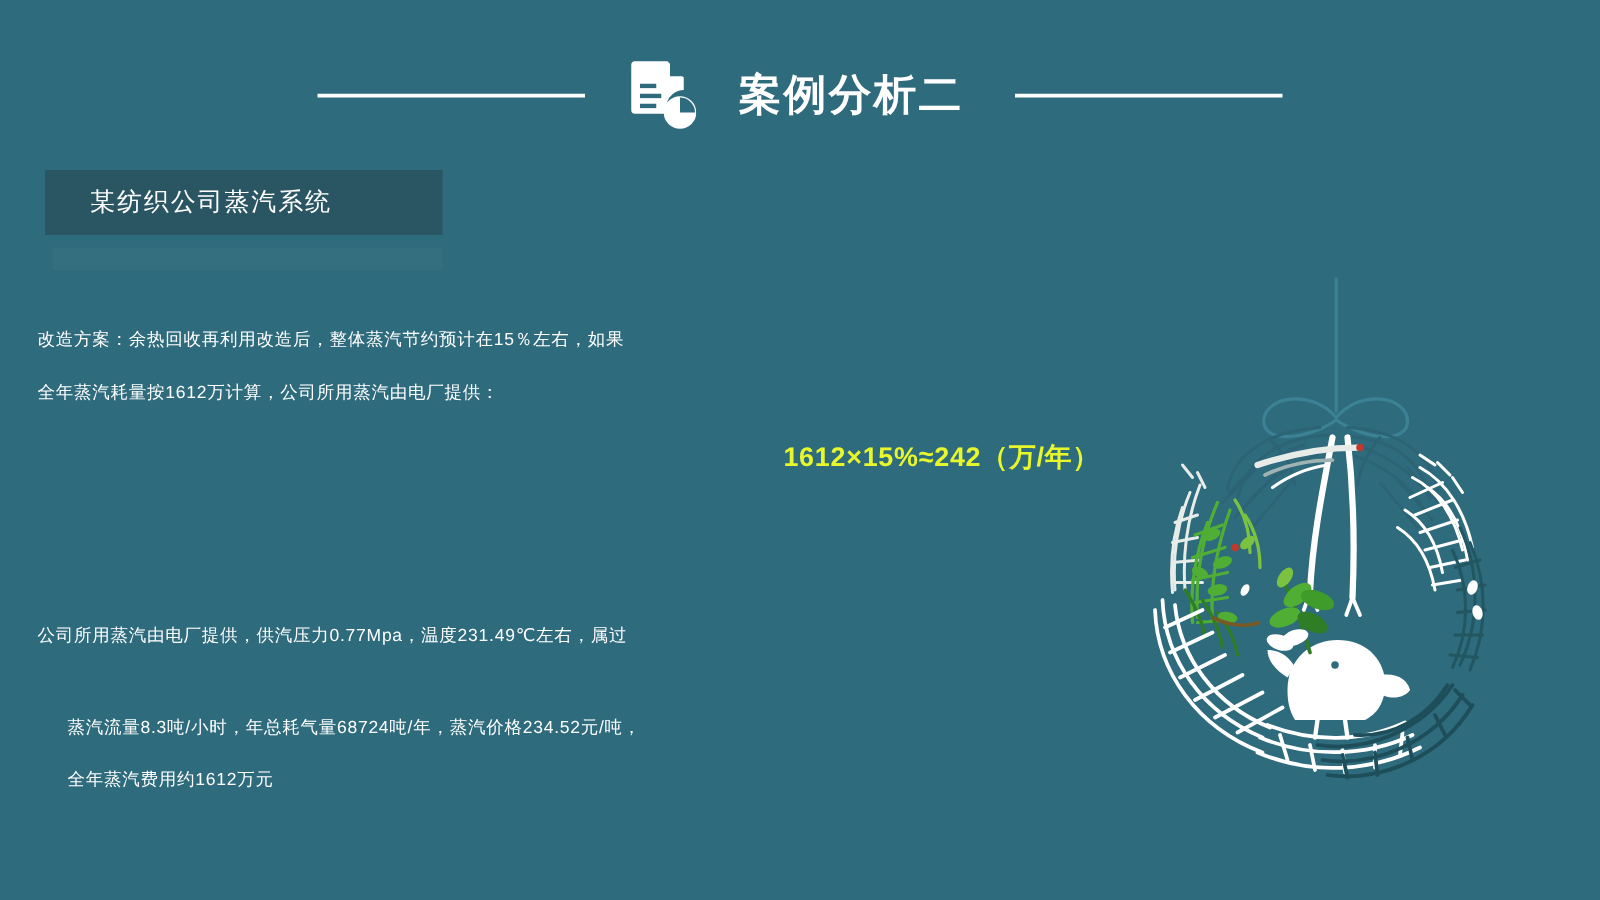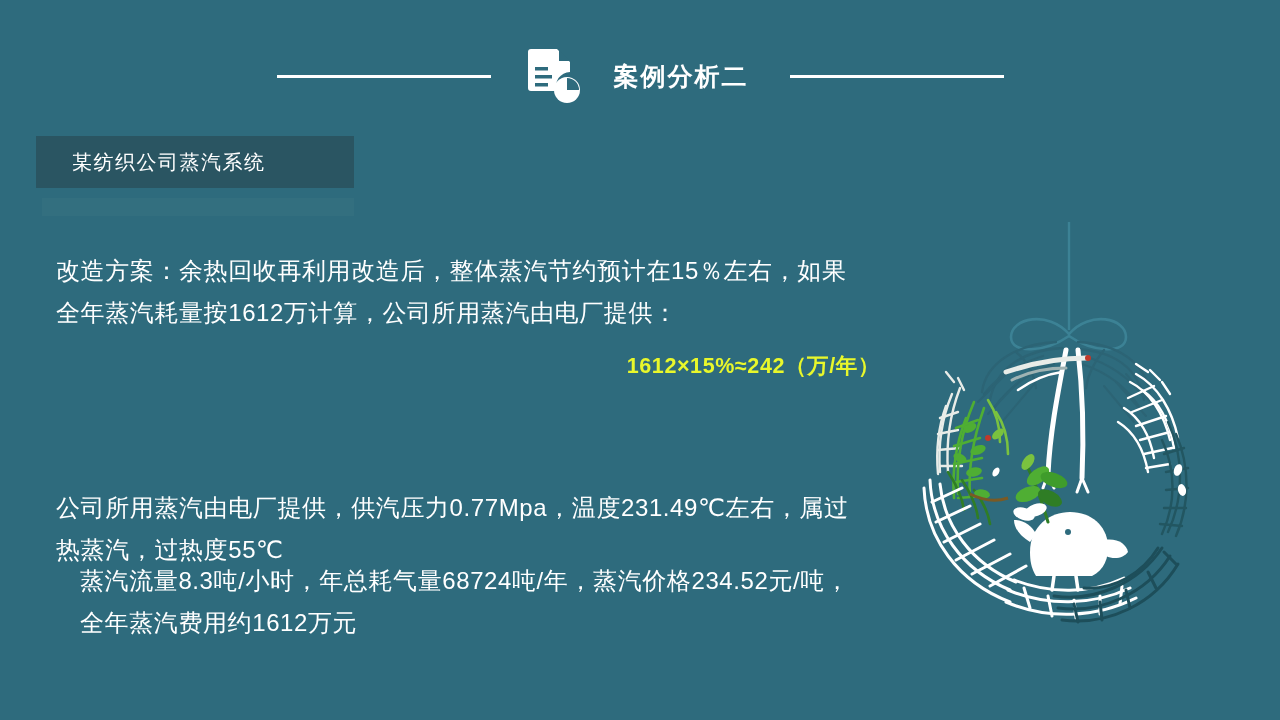--- a/index.html
+++ b/index.html
@@ -37,21 +37,21 @@
   .rule.right { width: 214px; margin-left: 35px; }
 
   #header-icon {
     width: 54px;
     height: 58px;
     flex: 0 0 auto;
     display: block;
   }
   #header-title {
     color: #ffffff;
-    font-size: 25px;
+    font-size: 34px;
     font-weight: bold;
     letter-spacing: 2px;
     white-space: nowrap;
     margin-left: 34px;
     margin-right: 6px;
   }
 
   
   #section-badge-wrap {
     position: absolute;
@@ -74,23 +74,23 @@
     margin-top: 10px;
     margin-left: 6px;
     width: 312px;
     height: 18px;
     background: #336f7f;
   }
 
   
   .para {
     position: absolute;
-    left: 56px;
+    left: 30px;
     color: #ffffff;
-    font-size: 24px;
+    font-size: 14px;
     line-height: 42px;
     letter-spacing: 0.6px;
     white-space: nowrap;
   }
   #para-plan   { top: 250px; }
   #para-supply { top: 487px; }
   #para-flow   { top: 560px; margin-left: 24px; }
 
   .highlight-block {
     position: absolute;
@@ -149,21 +149,20 @@
     <div>改造方案：余热回收再利用改造后，整体蒸汽节约预计在15％左右，如果</div>
     <div>全年蒸汽耗量按1612万计算，公司所用蒸汽由电厂提供：</div>
   </div>
 
   <div class="highlight-block" id="highlight-calc">
     <div>1612×15%≈242（万/年）</div>
   </div>
 
   <div class="para" id="para-supply">
     <div>公司所用蒸汽由电厂提供，供汽压力0.77Mpa，温度231.49℃左右，属过</div>
-    <div>热蒸汽，过热度55℃</div>
   </div>
 
   <div class="para" id="para-flow">
     <div>蒸汽流量8.3吨/小时，年总耗气量68724吨/年，蒸汽价格234.52元/吨，</div>
     <div>全年蒸汽费用约1612万元</div>
   </div>
 
   <svg id="wreath" viewBox="0 0 350 410">
 
     <g>

